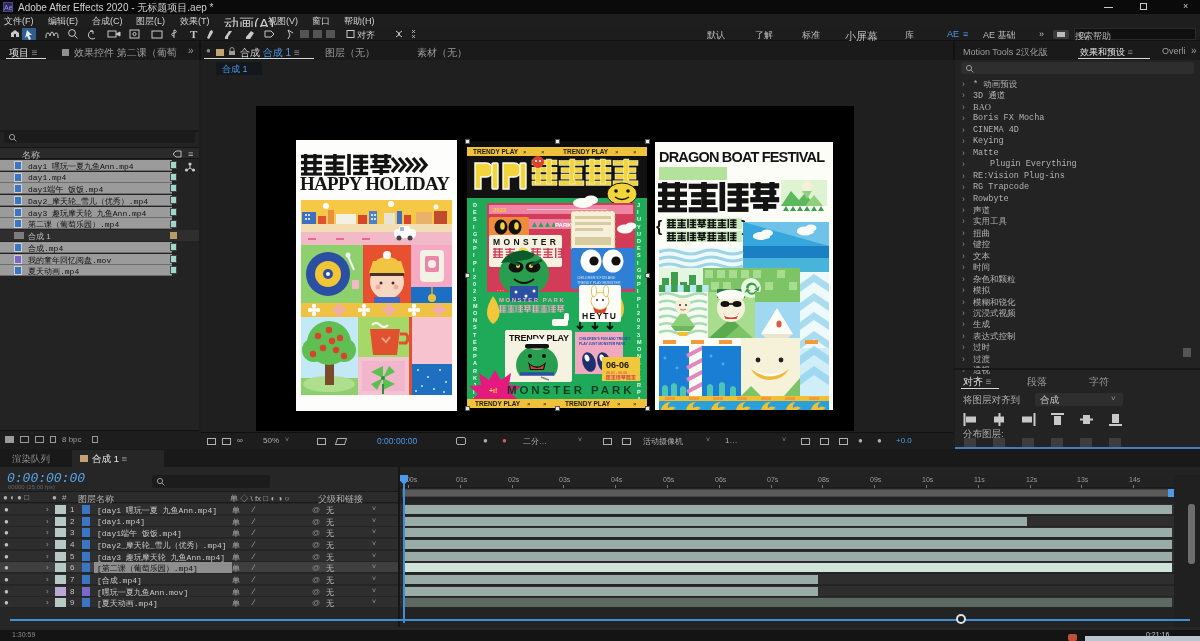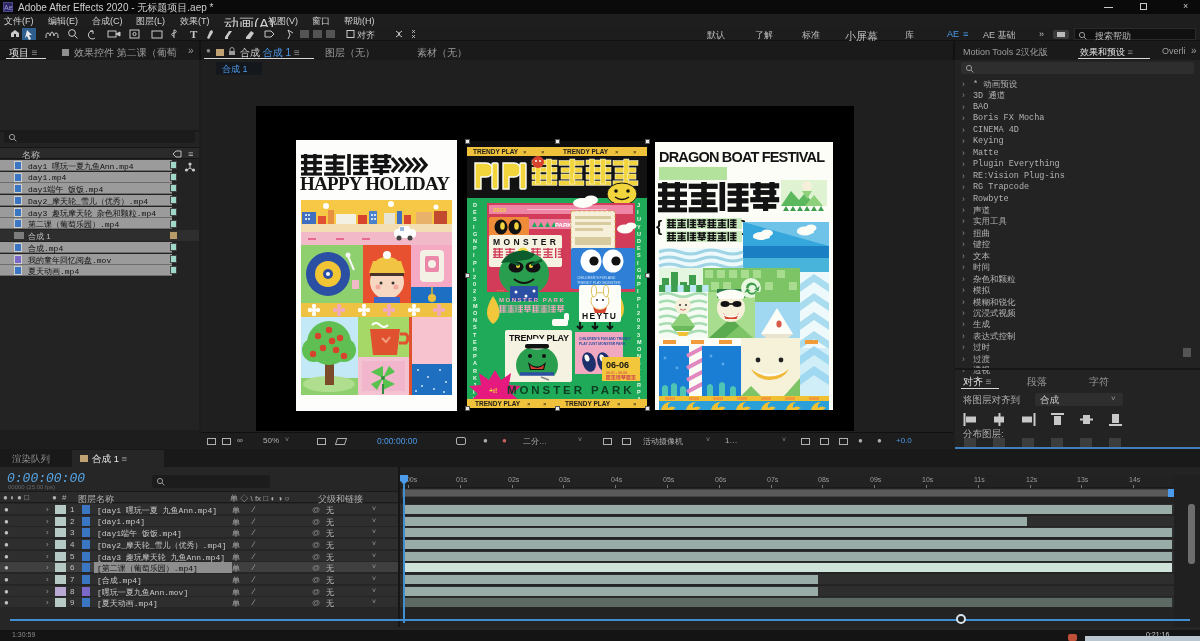--- a/index.html
+++ b/index.html
@@ -71,21 +71,21 @@
 <div class="t" style="left:983px;top:2px;font-size:9px;color:#bdbdbd">AE 基础</div>
 <div class="t" style="left:1039px;top:2px;font-size:9px;color:#bdbdbd">»</div>
 <div class="abs" style="left:1053px;top:3px;width:16px;height:9px;background:#3a3a3a;border-radius:2px">
         <div class="abs" style="left:4px;top:2px;width:8px;height:5px;background:#bbb"></div>
       </div>
 <div class="abs" style="left:1074px;top:1px;width:122px;height:12px;background:#101010;border:1px solid #2a2a2a">
 <svg class="abs" style="left:3px;top:2px" width="9" height="9">
           <circle cx="4" cy="4" r="2.6" fill="none" stroke="#9a9a9a"></circle>
           <path d="M6 6l2.4 2.4" stroke="#9a9a9a"></path>
         </svg>
-<div class="t" style="left:20px;top:1px;font-size:9px;color:#b5b5b5">搜索帮助</div>
+<div class="t" style="left:0;top:1px;font-size:9px;color:#b5b5b5">搜索帮助</div>
       </div>
 </div>
 <div class="abs" style="left:0;top:41px;width:1200px;height:19px;background:#1a1a1a">
 <div class="t" style="left:9px;top:5px;font-size:10px;color:#e0e0e0">项目 <span style="color:#8a8a8a">≡</span></div>
 <div class="abs" style="left:6px;top:17px;width:40px;height:1px;background:#d8d8d8"></div>
 <div class="abs" style="left:62px;top:8px;width:7px;height:7px;background:#8f8f8f"></div>
 <div class="t" style="left:74px;top:5px;font-size:10px;color:#9d9d9d">效果控件 第二课（葡萄</div>
 <div class="t" style="left:188px;top:4px;font-size:10px;color:#9d9d9d">»</div>
 <div class="abs" style="left:199px;top:0;width:2px;height:19px;background:#111"></div>
 <div class="t" style="left:206px;top:5px;font-size:8px;color:#888">●</div>
@@ -135,21 +135,21 @@
 <div class="t" style="left:28px;top:1px;font-size:8px;color:#111;font-family:'Liberation Mono',monospace">day1端午 饭饭.mp4</div>
 </div>
 <div class="abs" style="left:170px;top:124px;width:7px;height:8px;background:#9fd8c8;border:1px solid #444"></div>
 <div class="abs" style="left:0;top:135px;width:172px;height:11px;background:#9b9b9b;border-bottom:1px solid #6e6e6e">
 <div class="abs" style="left:14px;top:1px;width:8px;height:9px;background:#3a76c2;border:1px solid #cfcfcf"></div>
 <div class="t" style="left:28px;top:1px;font-size:8px;color:#111;font-family:'Liberation Mono',monospace">Day2_摩天轮_雪儿（优秀）.mp4</div>
 </div>
 <div class="abs" style="left:170px;top:136px;width:7px;height:8px;background:#9fd8c8;border:1px solid #444"></div>
 <div class="abs" style="left:0;top:147px;width:172px;height:11px;background:#9b9b9b;border-bottom:1px solid #6e6e6e">
 <div class="abs" style="left:14px;top:1px;width:8px;height:9px;background:#3a76c2;border:1px solid #cfcfcf"></div>
-<div class="t" style="left:28px;top:1px;font-size:8px;color:#111;font-family:'Liberation Mono',monospace">day3 趣玩摩天轮 杂色和颗粒.mp4</div>
+<div class="t" style="left:28px;top:1px;font-size:8px;color:#111;font-family:'Liberation Mono',monospace">day3 趣玩摩天轮 九鱼Ann.mp4</div>
 </div>
 <div class="abs" style="left:170px;top:148px;width:7px;height:8px;background:#9fd8c8;border:1px solid #444"></div>
 <div class="abs" style="left:0;top:158px;width:172px;height:11px;background:#9b9b9b;border-bottom:1px solid #6e6e6e">
 <div class="abs" style="left:14px;top:1px;width:8px;height:9px;background:#3a76c2;border:1px solid #cfcfcf"></div>
 <div class="t" style="left:28px;top:1px;font-size:8px;color:#111;font-family:'Liberation Mono',monospace">第二课（葡萄乐园）.mp4</div>
 </div>
 <div class="abs" style="left:170px;top:160px;width:7px;height:8px;background:#9fd8c8;border:1px solid #444"></div>
 <div class="abs" style="left:0;top:170px;width:199px;height:11px;background:#2e2e2e">
 <div class="abs" style="left:14px;top:2px;width:10px;height:7px;background:#7d7d7d"></div>
 <div class="t" style="left:28px;top:1px;font-size:8px;color:#bdbdbd">合成 1</div>
@@ -169,20 +169,28 @@
 <div class="abs" style="left:14px;top:1px;width:8px;height:9px;background:#3a76c2;border:1px solid #cfcfcf"></div>
 <div class="t" style="left:28px;top:1px;font-size:8px;color:#111;font-family:'Liberation Mono',monospace">夏天动画.mp4</div>
 </div>
 <div class="abs" style="left:170px;top:206px;width:7px;height:8px;background:#9fd8c8;border:1px solid #444"></div>
 <svg class="abs" style="left:184px;top:101px" width="12" height="12">
         <circle cx="6" cy="3" r="1.6" fill="#c8c8c8"></circle>
         <circle cx="2.5" cy="9" r="1.6" fill="#c8c8c8"></circle>
         <circle cx="9.5" cy="9" r="1.6" fill="#c8c8c8"></circle>
         <path d="M6 4v3M6 7l-3 2M6 7l3 2" stroke="#c8c8c8"></path>
       </svg>
+</div>
+<div class="abs" style="left:0;top:430px;width:199px;height:18px;background:#1d1d1d;border-top:1px solid #141414">
+<div class="abs" style="left:5px;top:5px;width:9px;height:7px;background:#9a9a9a"></div>
+<div class="abs" style="left:20px;top:5px;width:9px;height:7px;border:1px solid #9a9a9a"></div>
+<div class="abs" style="left:35px;top:5px;width:9px;height:7px;border:1px solid #9a9a9a"></div>
+<div class="abs" style="left:50px;top:5px;width:6px;height:7px;border:1px solid #9a9a9a"></div>
+<div class="t" style="left:62px;top:4px;font-size:8px;color:#9a9a9a">8 bpc</div>
+<div class="abs" style="left:92px;top:5px;width:6px;height:7px;border:1px solid #9a9a9a"></div>
 </div>
 <div class="abs" style="left:201px;top:60px;width:752px;height:372px;background:#1f1f1f">
 <div class="abs" style="left:15px;top:2px;width:46px;height:13px;background:#14171c">
         <div class="t" style="left:6px;top:1px;font-size:9px;color:#4c9aea">合成 1</div>
       </div>
 <div class="abs" style="left:55px;top:46px;width:598px;height:325px;background:#000"></div>
 </div>
 <svg class="abs" style="left:296px;top:140px" width="161" height="271" viewBox="0 0 161 271">
 <rect width="161" height="271" fill="#fdfdfb"></rect>
 <rect x="5.0" y="14.8" width="21.0" height="3.4" fill="#131313"></rect>
@@ -1035,31 +1043,31 @@
 <svg class="abs" style="left:4px;top:2px" width="12" height="9">
           <circle cx="4" cy="4" r="2.6" fill="none" stroke="#9a9a9a"></circle>
           <path d="M6 6l2.4 2.4" stroke="#9a9a9a"></path>
         </svg>
       </div>
 <div class="t" style="left:7px;top:19px;font-size:8.5px;color:#8f8f8f">›</div>
 <div class="t" style="left:18px;top:19px;font-size:8.5px;color:#b2b2b2;font-family:'Liberation Mono',monospace">* 动画预设</div>
 <div class="t" style="left:7px;top:30px;font-size:8.5px;color:#8f8f8f">›</div>
 <div class="t" style="left:18px;top:30px;font-size:8.5px;color:#b2b2b2;font-family:'Liberation Mono',monospace">3D 通道</div>
 <div class="t" style="left:7px;top:42px;font-size:8.5px;color:#8f8f8f">›</div>
-<div class="t" style="left:18px;top:42px;font-size:8.5px;color:#b2b2b2;font-family:Liberation Mono, monospace">BAO</div>
+<div class="t" style="left:18px;top:42px;font-size:8.5px;color:#b2b2b2;font-family:Liberation Serif, serif">BAO</div>
 <div class="t" style="left:7px;top:53px;font-size:8.5px;color:#8f8f8f">›</div>
 <div class="t" style="left:18px;top:53px;font-size:8.5px;color:#b2b2b2;font-family:'Liberation Mono',monospace">Boris FX Mocha</div>
 <div class="t" style="left:7px;top:65px;font-size:8.5px;color:#8f8f8f">›</div>
 <div class="t" style="left:18px;top:65px;font-size:8.5px;color:#b2b2b2;font-family:'Liberation Mono',monospace">CINEMA 4D</div>
 <div class="t" style="left:7px;top:76px;font-size:8.5px;color:#8f8f8f">›</div>
 <div class="t" style="left:18px;top:76px;font-size:8.5px;color:#b2b2b2;font-family:'Liberation Mono',monospace">Keying</div>
 <div class="t" style="left:7px;top:88px;font-size:8.5px;color:#8f8f8f">›</div>
 <div class="t" style="left:18px;top:88px;font-size:8.5px;color:#b2b2b2;font-family:'Liberation Mono',monospace">Matte</div>
 <div class="t" style="left:7px;top:99px;font-size:8.5px;color:#8f8f8f">›</div>
-<div class="t" style="left:18px;top:99px;font-size:8.5px;color:#b2b2b2;font-family:'Liberation Mono',monospace">Plugin Everything</div>
+<div class="t" style="left:35px;top:99px;font-size:8.5px;color:#b2b2b2;font-family:'Liberation Mono',monospace">Plugin Everything</div>
 <div class="t" style="left:7px;top:111px;font-size:8.5px;color:#8f8f8f">›</div>
 <div class="t" style="left:18px;top:111px;font-size:8.5px;color:#b2b2b2;font-family:'Liberation Mono',monospace">RE:Vision Plug-ins</div>
 <div class="t" style="left:7px;top:122px;font-size:8.5px;color:#8f8f8f">›</div>
 <div class="t" style="left:18px;top:122px;font-size:8.5px;color:#b2b2b2;font-family:'Liberation Mono',monospace">RG Trapcode</div>
 <div class="t" style="left:7px;top:134px;font-size:8.5px;color:#8f8f8f">›</div>
 <div class="t" style="left:18px;top:134px;font-size:8.5px;color:#b2b2b2;font-family:'Liberation Mono',monospace">Rowbyte</div>
 <div class="t" style="left:7px;top:145px;font-size:8.5px;color:#8f8f8f">›</div>
 <div class="t" style="left:18px;top:145px;font-size:8.5px;color:#b2b2b2;font-family:'Liberation Mono',monospace">声道</div>
 <div class="t" style="left:7px;top:156px;font-size:8.5px;color:#8f8f8f">›</div>
 <div class="t" style="left:18px;top:156px;font-size:8.5px;color:#b2b2b2;font-family:'Liberation Mono',monospace">实用工具</div>

